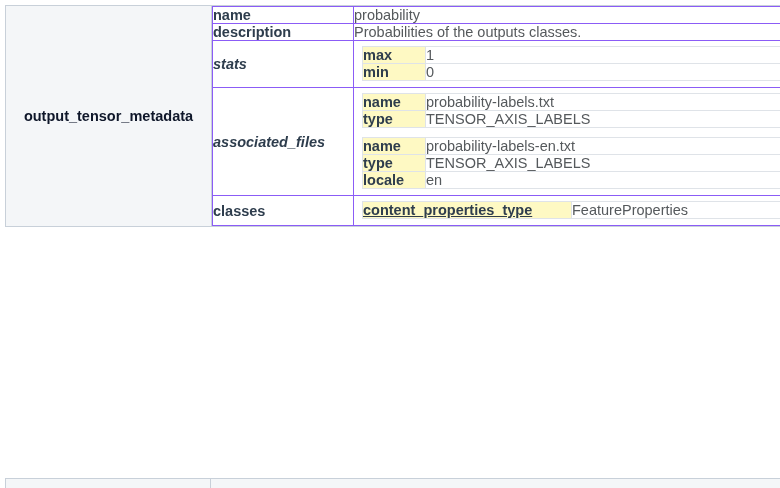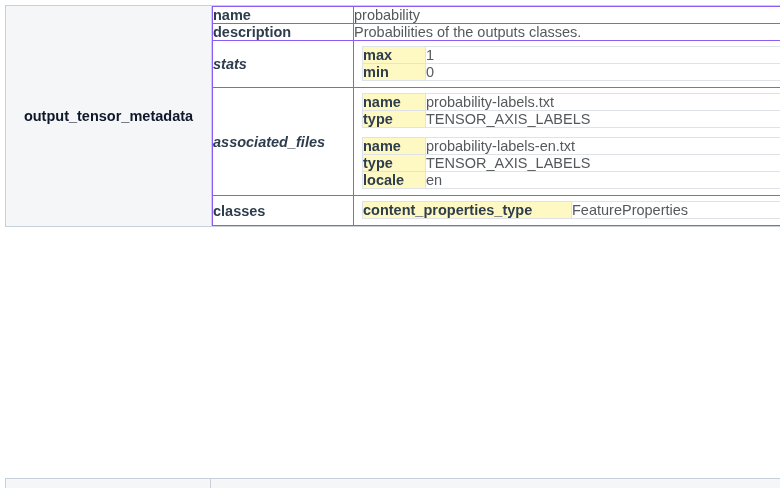--- a/index.html
+++ b/index.html
@@ -98,20 +98,21 @@
   }
   td.n2-key {
     width: 62px;
     font-weight: bold;
     color: #2e3d4d;
     background: #fef9c3;
     padding: 10px 0 10px 12px;
   }
   td.n2-key.wide {
     width: 208px;
+    text-decoration: underline;
   }
   td.n2-val {
     color: #55595c;
     background: #ffffff;
     padding: 10px 0 10px 11px;
   }
 
   
   .bottom-strip {
     position: absolute;

